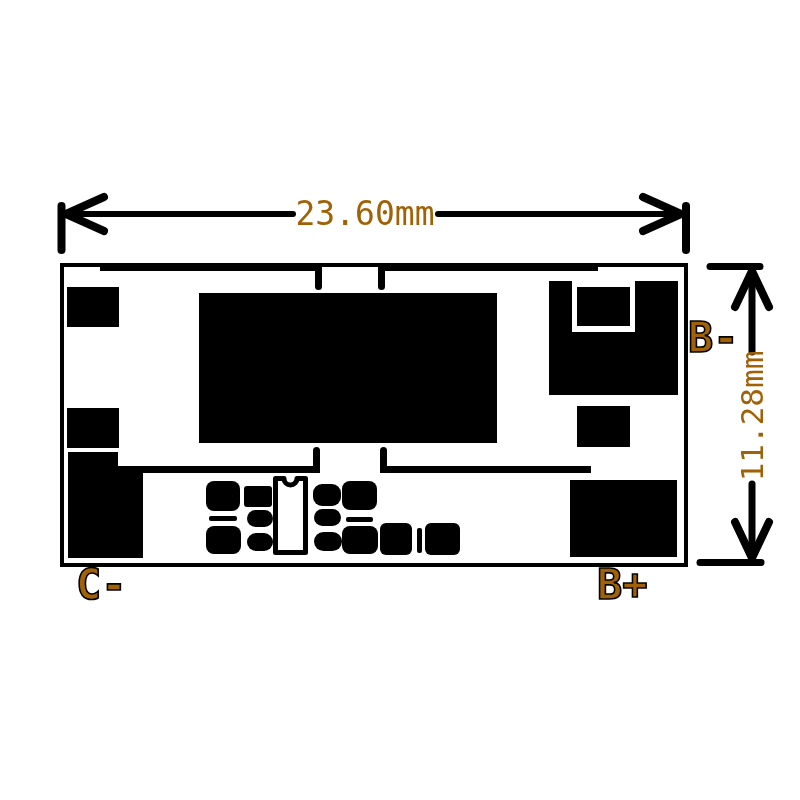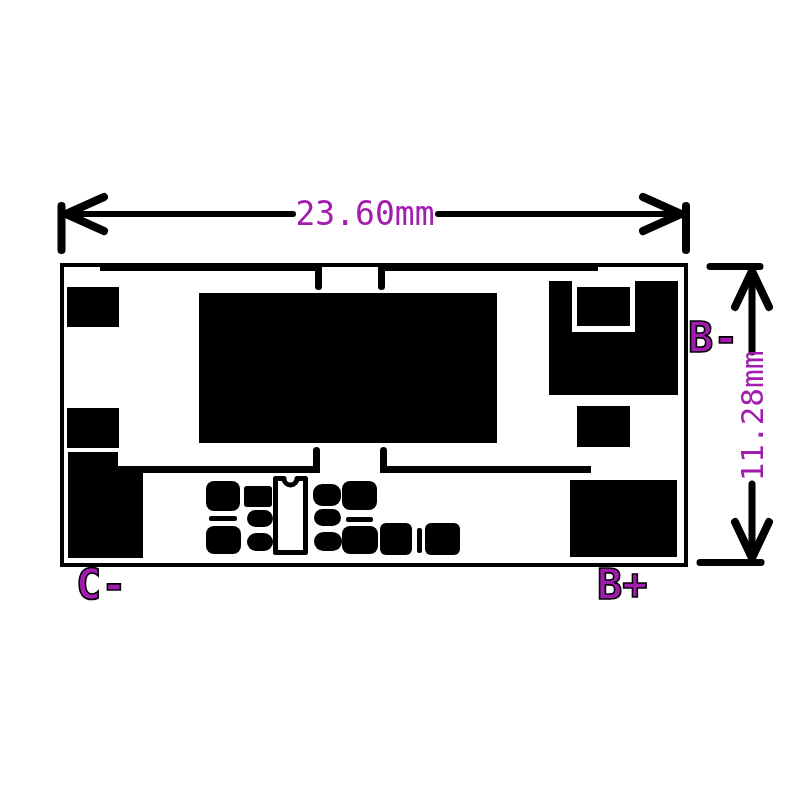--- a/index.html
+++ b/index.html
@@ -1,19 +1,19 @@
 <!DOCTYPE html>
 <html><head>
 <meta charset="utf-8">
 <style>
   html,body{margin:0;padding:0;background:#ffffff;}
   #canvas{
     position:relative;width:800px;height:800px;background:#ffffff;
     font-family:"DejaVu Sans Mono","Liberation Mono",monospace;
-    overflow:hidden;color:#a21caf;
+    overflow:hidden;color:#a16207;
   }
   .pad{position:absolute;background:#000;}
   .trace{position:absolute;background:#000;}
   .white-cut{position:absolute;background:#fff;}
   #board{
     position:absolute;left:60px;top:263px;width:628px;height:304px;
     border:4px solid #000;background:#fff;box-sizing:border-box;
   }
   #dim-svg{position:absolute;left:0;top:0;pointer-events:none;}
   .lbl{position:absolute;white-space:nowrap;}

